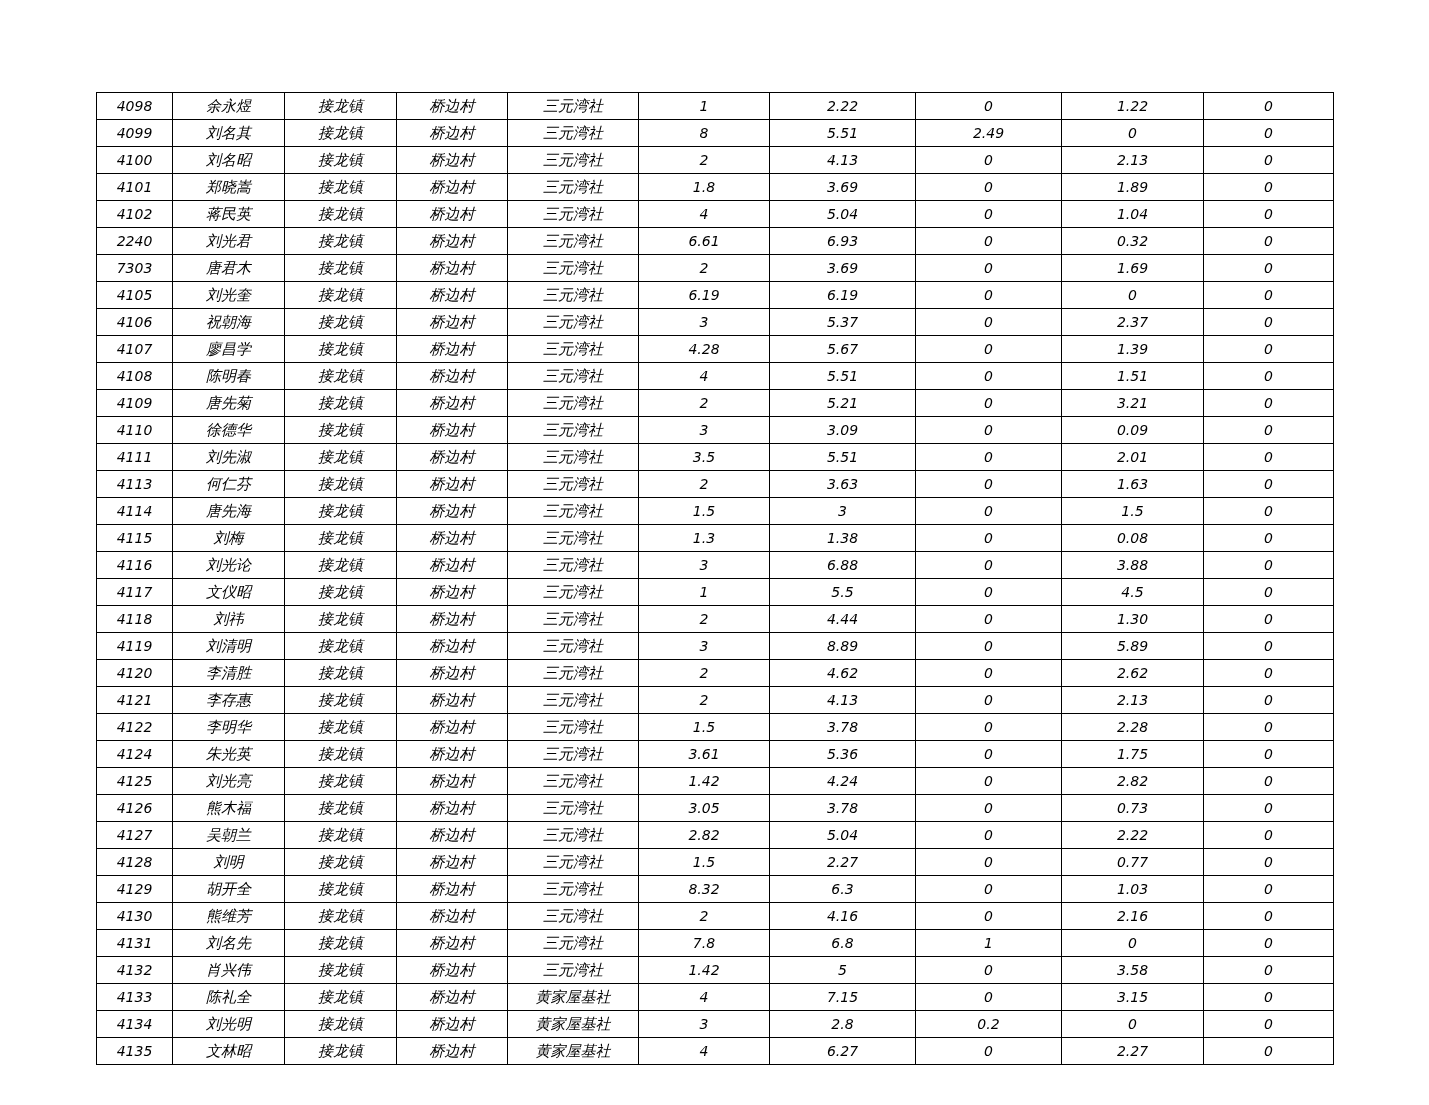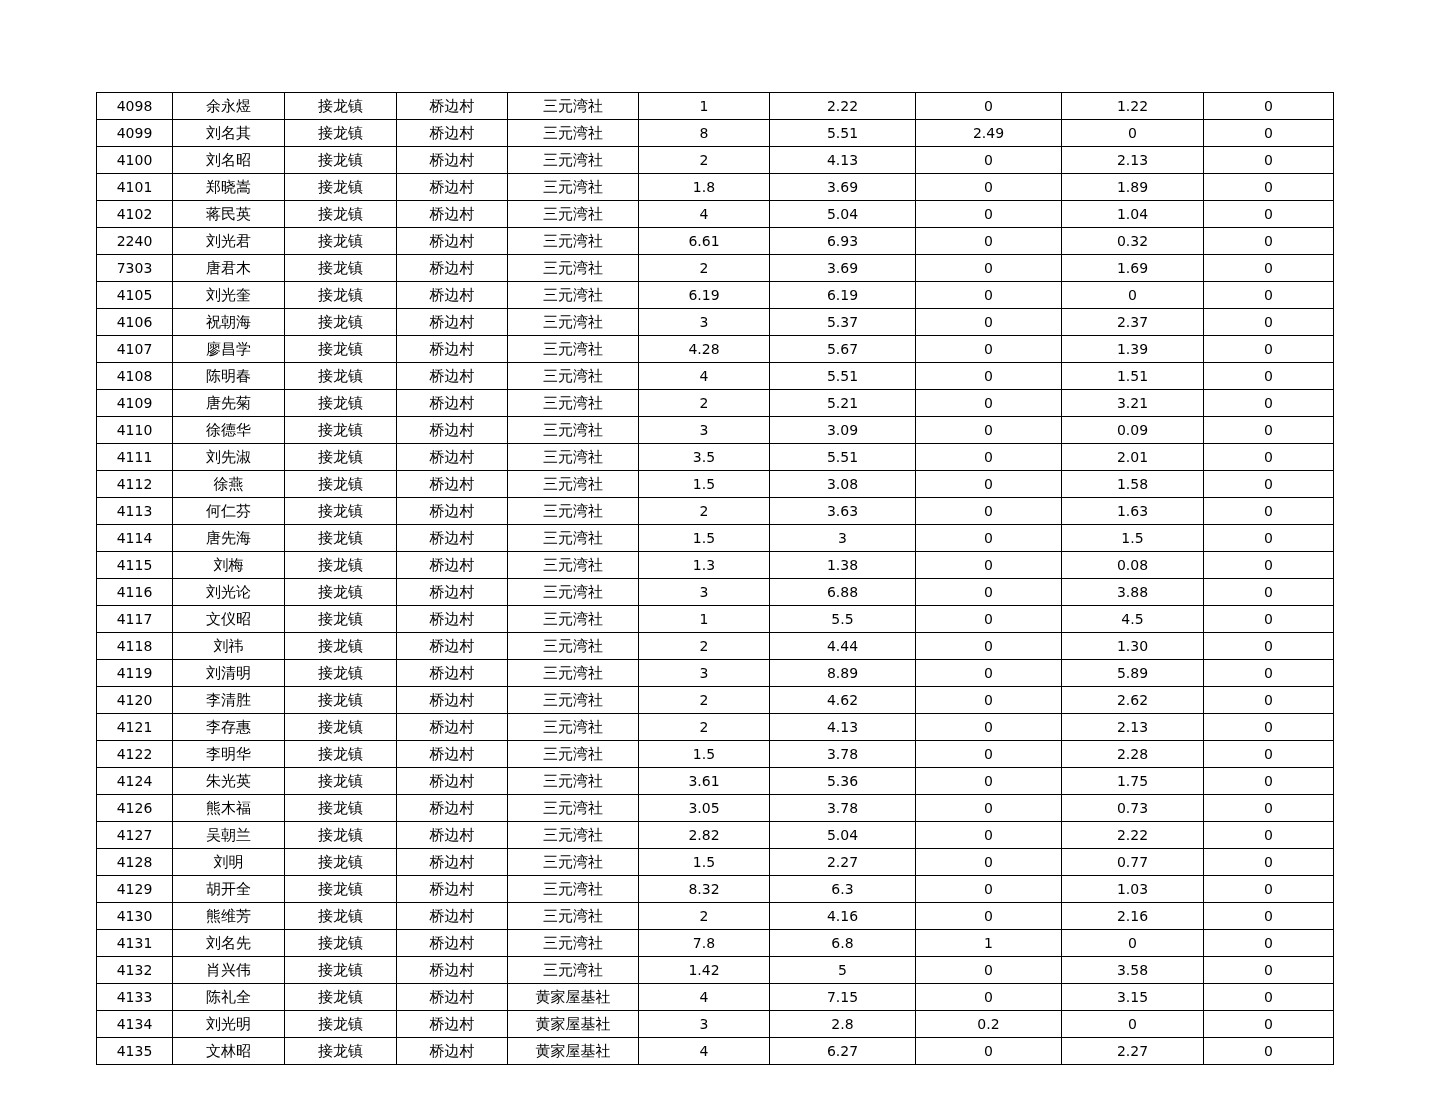--- a/index.html
+++ b/index.html
@@ -12,20 +12,21 @@
     height: 1105px;
     font-family: "Liberation Serif", "DejaVu Serif", serif;
     color: #000000;
   }
   .page {
     position: relative;
     width: 1429px;
     height: 1105px;
     box-sizing: border-box;
     padding: 92px 96px 0 96px;
+    font-style: italic;
   }
   table.data-table {
     border-collapse: collapse;
     table-layout: fixed;
     width: 1237px;
     font-size: 15px;
   }
   table.data-table td {
     border: 1px solid #000000;
     height: 26px;
@@ -236,32 +237,20 @@
           <td class="cn">接龙镇</td>
           <td class="cn">桥边村</td>
           <td class="cn">三元湾社</td>
           <td class="num">3.5</td>
           <td class="num">5.51</td>
           <td class="num">0</td>
           <td class="num">2.01</td>
           <td class="num">0</td>
         </tr>
         <tr>
-          <td class="num">4112</td>
-          <td class="cn">徐燕</td>
-          <td class="cn">接龙镇</td>
-          <td class="cn">桥边村</td>
-          <td class="cn">三元湾社</td>
-          <td class="num">1.5</td>
-          <td class="num">3.08</td>
-          <td class="num">0</td>
-          <td class="num">1.58</td>
-          <td class="num">0</td>
-        </tr>
-        <tr>
           <td class="num">4113</td>
           <td class="cn">何仁芬</td>
           <td class="cn">接龙镇</td>
           <td class="cn">桥边村</td>
           <td class="cn">三元湾社</td>
           <td class="num">2</td>
           <td class="num">3.63</td>
           <td class="num">0</td>
           <td class="num">1.63</td>
           <td class="num">0</td>
@@ -377,20 +366,32 @@
         <tr>
           <td class="num">4124</td>
           <td class="cn">朱光英</td>
           <td class="cn">接龙镇</td>
           <td class="cn">桥边村</td>
           <td class="cn">三元湾社</td>
           <td class="num">3.61</td>
           <td class="num">5.36</td>
           <td class="num">0</td>
           <td class="num">1.75</td>
+          <td class="num">0</td>
+        </tr>
+        <tr>
+          <td class="num">4125</td>
+          <td class="cn">刘光亮</td>
+          <td class="cn">接龙镇</td>
+          <td class="cn">桥边村</td>
+          <td class="cn">三元湾社</td>
+          <td class="num">1.42</td>
+          <td class="num">4.24</td>
+          <td class="num">0</td>
+          <td class="num">2.82</td>
           <td class="num">0</td>
         </tr>
         <tr>
           <td class="num">4126</td>
           <td class="cn">熊木福</td>
           <td class="cn">接龙镇</td>
           <td class="cn">桥边村</td>
           <td class="cn">三元湾社</td>
           <td class="num">3.05</td>
           <td class="num">3.78</td>

